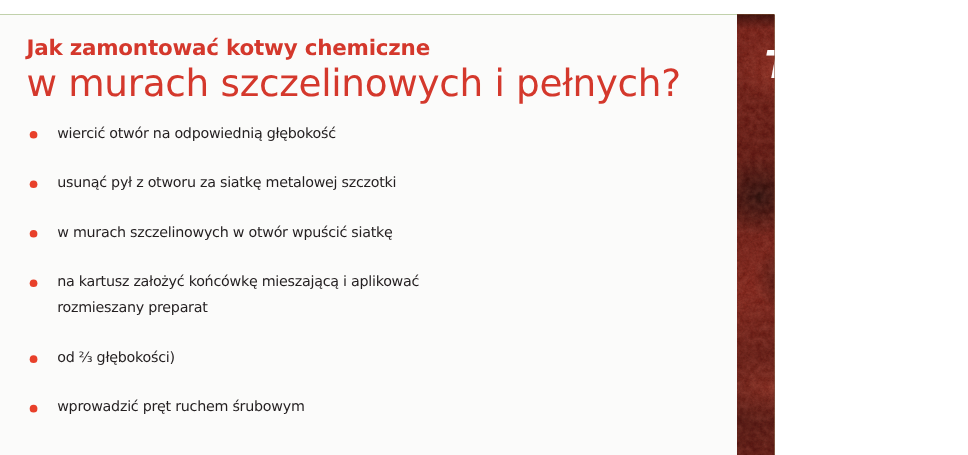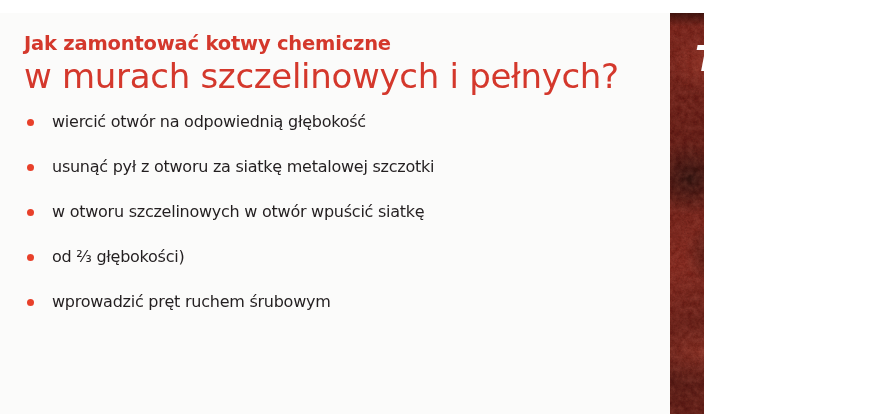--- a/index.html
+++ b/index.html
@@ -65,21 +65,21 @@
     margin: 0;
     padding: 0;
     list-style: none;
   }
   .bullet-item {
     position: relative;
     padding-left: 28px;
     margin-bottom: 21px;
     color: #231f20;
     font-family: "DejaVu Sans", sans-serif;
-    font-size: 16px;
+    font-size: 13px;
     font-weight: 400;
     line-height: 24px;
     letter-spacing: -0.25px;
   }
   .bullet-item:last-child { margin-bottom: 0; }
   .bullet-dot {
     position: absolute;
     left: 3px;
     top: 9px;
     width: 7px;
@@ -185,24 +185,31 @@
       <li class="bullet-item">
         <span class="bullet-dot"></span>
         <span class="bullet-text">
           <span class="line1">usunąć pył z otworu za siatkę metalowej szczotki</span>
         </span>
       </li>
 
       <li class="bullet-item">
         <span class="bullet-dot"></span>
         <span class="bullet-text">
-          <span class="line1">w otworu szczelinowych w otwór wpuścić siatkę</span>
-        </span>
-      </li>
-
+          <span class="line1">w murach szczelinowych w otwór wpuścić siatkę</span>
+        </span>
+      </li>
+
+      <li class="bullet-item">
+        <span class="bullet-dot"></span>
+        <span class="bullet-text">
+          <span class="line1">na kartusz założyć końcówkę mieszającą i aplikować</span>
+          <span class="line2">rozmieszany preparat</span>
+        </span>
+      </li>
 
       <li class="bullet-item">
         <span class="bullet-dot"></span>
         <span class="bullet-text">
           <span class="line2">od ⅔ głębokości)</span>
         </span>
       </li>
 
       <li class="bullet-item">
         <span class="bullet-dot"></span>

